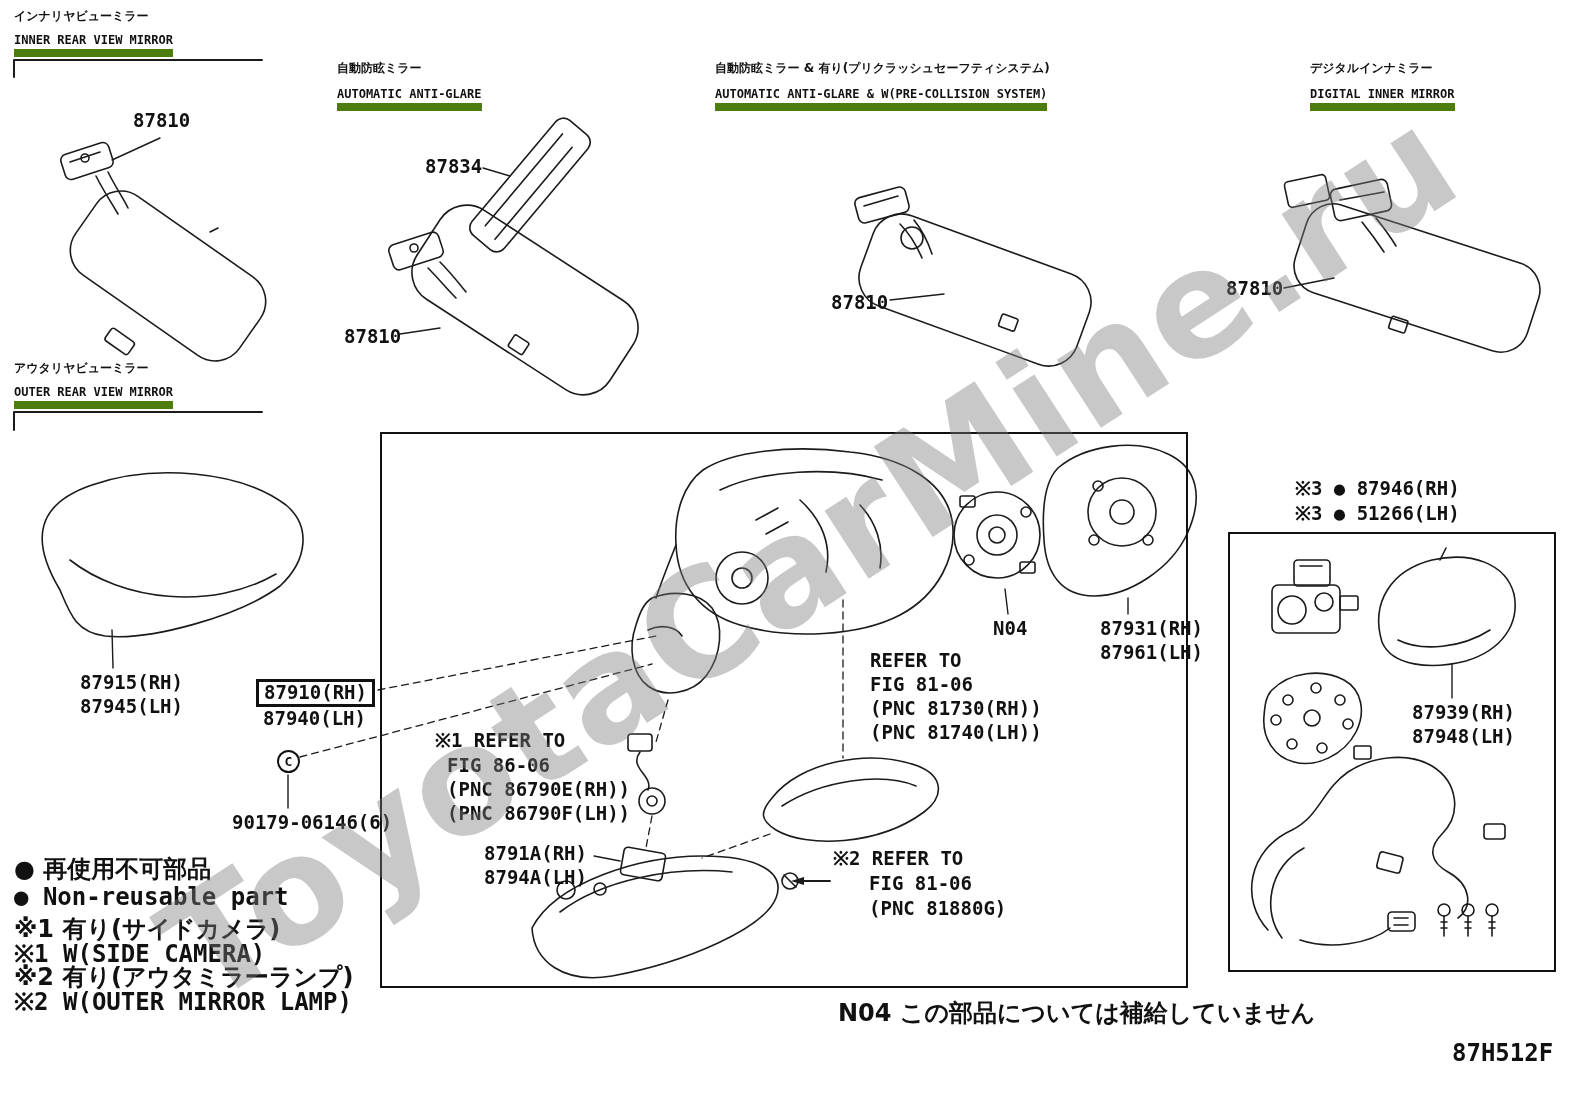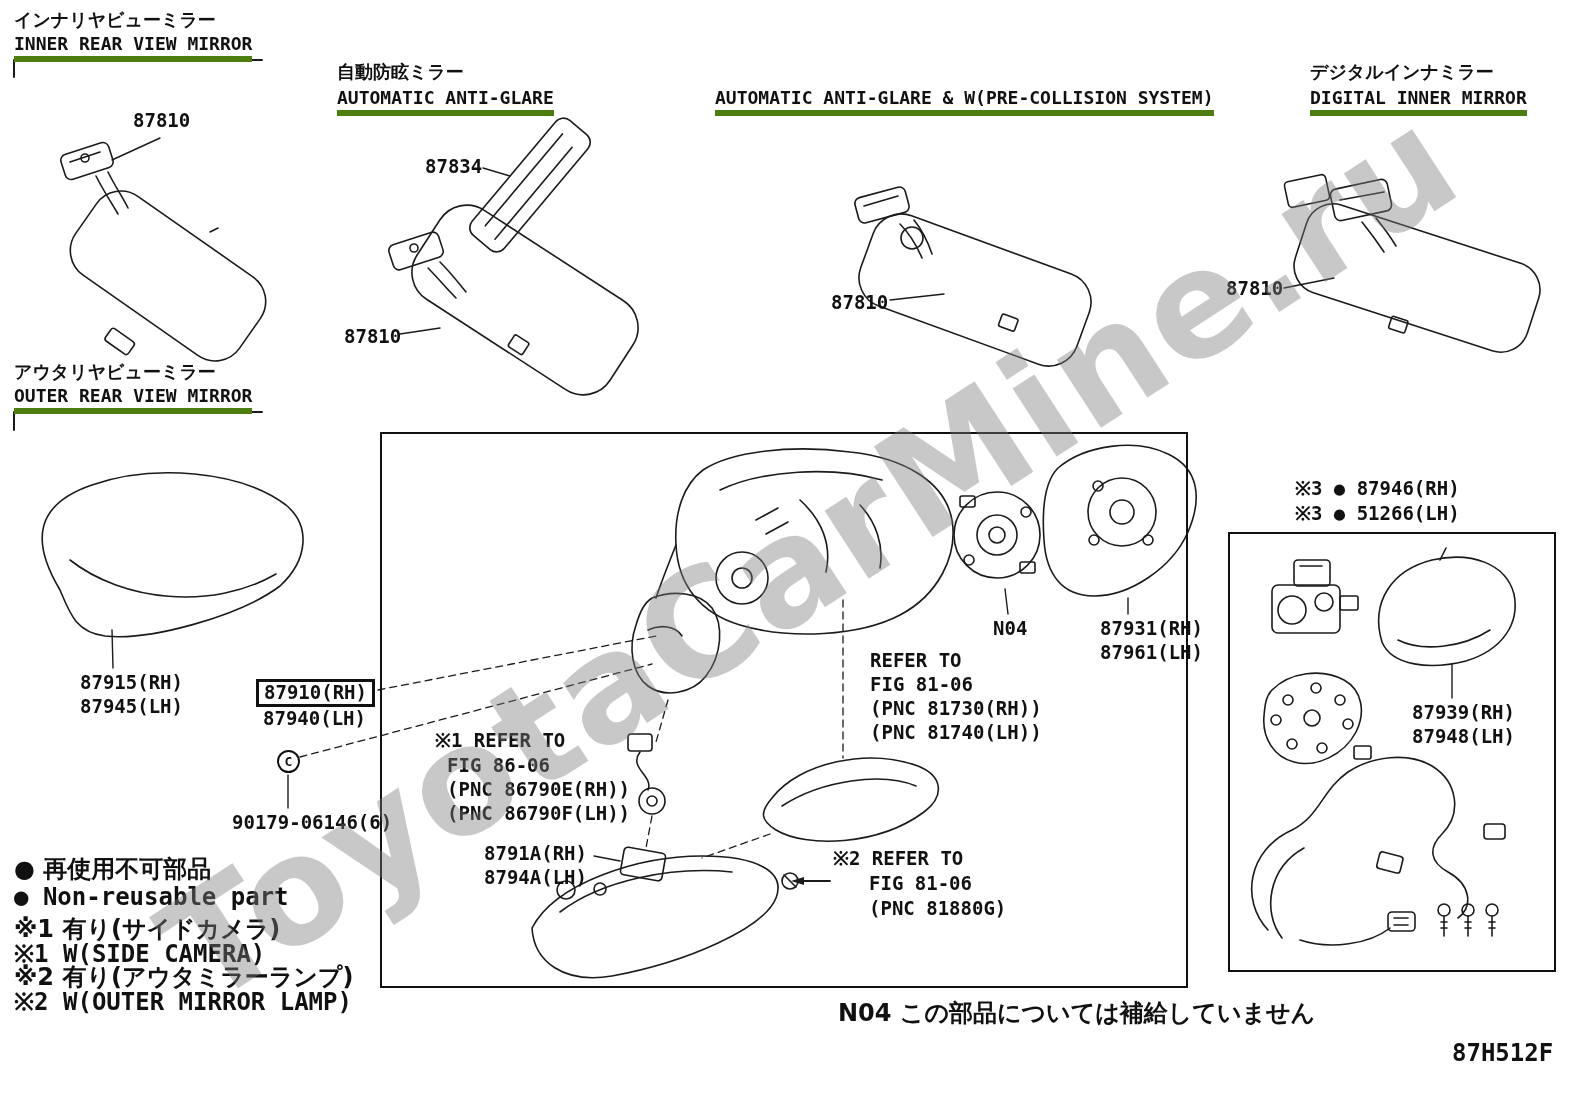--- a/index.html
+++ b/index.html
@@ -3,23 +3,23 @@
 <meta charset="utf-8">
 <style>
   *{margin:0;padding:0;box-sizing:border-box}
   html,body{background:#fff}
   body{width:1592px;height:1099px;position:relative;overflow:hidden;
        font-family:"DejaVu Sans Mono","Liberation Mono",monospace;color:#111}
   .canvas{position:absolute;left:0;top:0;width:1592px;height:1099px;background:#fff}
   svg.art{position:absolute;left:0;top:0;z-index:1}
   .t{position:absolute;font-size:19px;font-weight:700;white-space:pre;z-index:2;line-height:1.15}
   .jp{font-family:"DejaVu Sans","Liberation Sans",sans-serif;font-weight:700}
-  .hdr{font-size:18px}
+  .hdr{font-size:12px}
   .sm{font-size:24px}
-  .u{border-bottom:6px solid #4d7c0f;padding-bottom:1px;display:inline-block}
+  .u{border-bottom:8px solid #4d7c0f;padding-bottom:1px;display:inline-block}
   .frame{position:absolute;border:2px solid #111;z-index:2}
   .boxed{border:3px solid #111;padding:0 5px;background:#fff}
   .cclip{position:absolute;width:23px;height:23px;border:2px solid #111;border-radius:50%;
          font-size:13px;font-weight:700;display:flex;align-items:center;justify-content:center;z-index:2}
   .wm{position:absolute;left:-50px;top:470px;width:1720px;text-align:center;
       font-size:148px;font-weight:700;letter-spacing:2px;
       color:rgba(125,125,125,0.42);transform:rotate(-33deg);
       font-family:"DejaVu Sans","Liberation Sans",sans-serif;
       pointer-events:none;z-index:40;white-space:pre}
 </style>
@@ -237,20 +237,21 @@
 
   <div class="t jp hdr" style="left:14px;top:10px">インナリヤビューミラー</div>
   <div class="t hdr" style="left:14px;top:34px"><span class="u">INNER REAR VIEW MIRROR</span></div>
 
   <div class="t jp hdr" style="left:14px;top:362px">アウタリヤビューミラー</div>
   <div class="t hdr" style="left:14px;top:386px"><span class="u">OUTER REAR VIEW MIRROR</span></div>
 
   <div class="t jp hdr" style="left:337px;top:62px">自動防眩ミラー</div>
   <div class="t hdr" style="left:337px;top:88px"><span class="u">AUTOMATIC ANTI-GLARE</span></div>
 
+  <div class="t jp hdr" style="left:715px;top:62px">自動防眩ミラー &amp; 有り(プリクラッシュセーフティシステム)</div>
   <div class="t hdr" style="left:715px;top:88px"><span class="u">AUTOMATIC ANTI-GLARE &amp; W(PRE-COLLISION SYSTEM)</span></div>
 
   <div class="t jp hdr" style="left:1310px;top:62px">デジタルインナミラー</div>
   <div class="t hdr" style="left:1310px;top:88px"><span class="u">DIGITAL INNER MIRROR</span></div>
 
   <div class="t" style="left:133px;top:110px">87810</div>
   <div class="t" style="left:425px;top:156px">87834</div>
   <div class="t" style="left:344px;top:326px">87810</div>
   <div class="t" style="left:831px;top:292px">87810</div>
   <div class="t" style="left:1226px;top:278px">87810</div>

